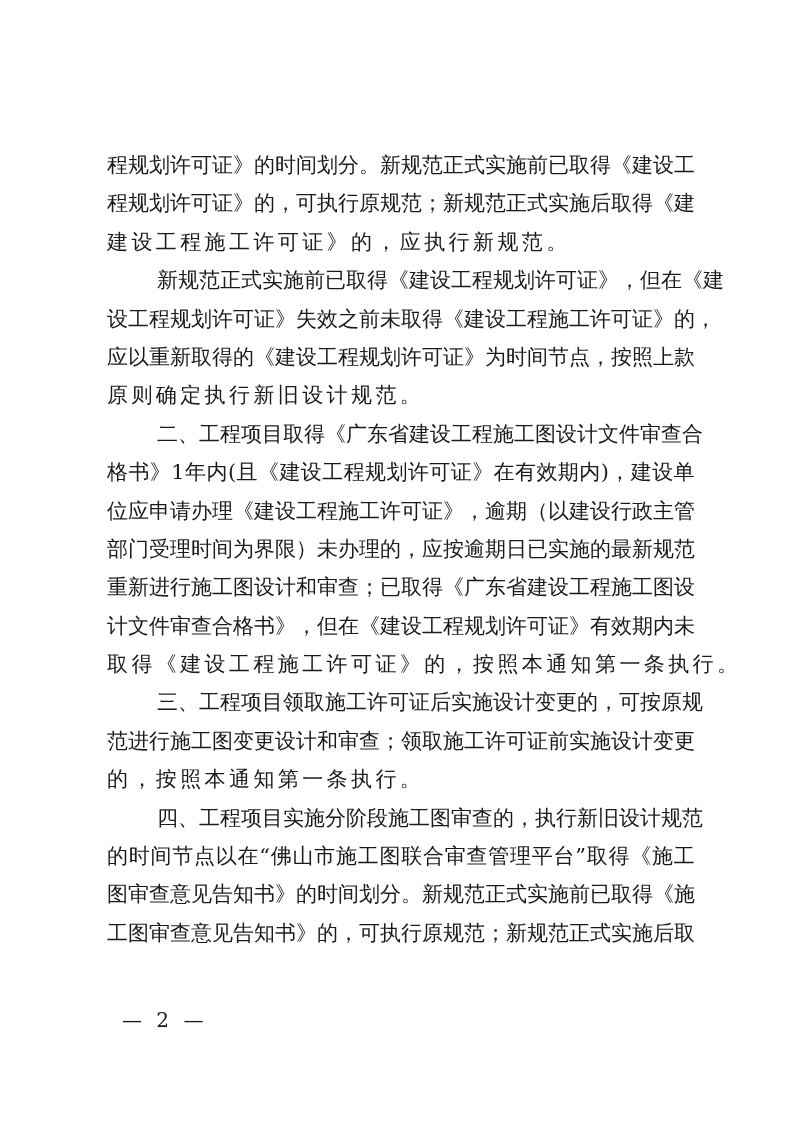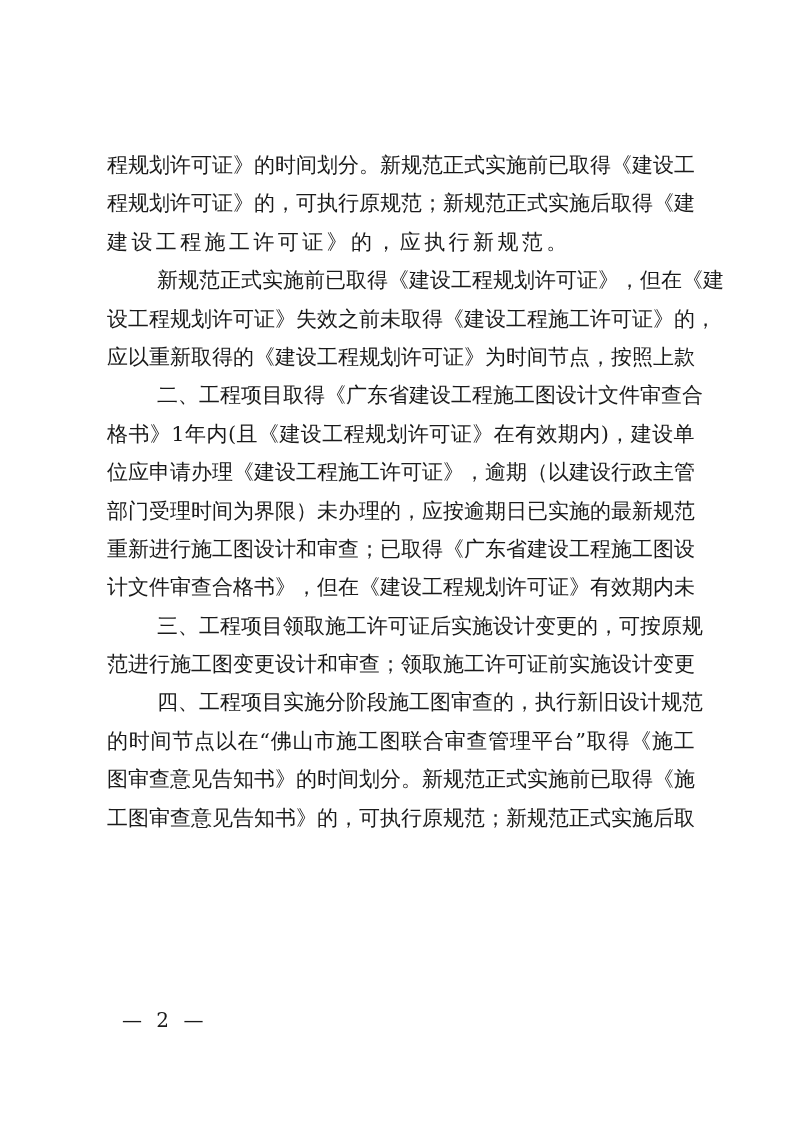--- a/index.html
+++ b/index.html
@@ -169,20 +169,21 @@
           <span class="ch">时</span>
           <span class="ch">间</span>
           <span class="ch">节</span>
           <span class="ch">点</span>
           <span class="ch">，</span>
           <span class="ch">按</span>
           <span class="ch">照</span>
           <span class="ch">上</span>
           <span class="ch">款</span>
         </div>
+      <div class="line last">原则确定执行新旧设计规范。</div>
     </div>
 
     <div class="paragraph">
       <div class="line indent">
           <span class="ch">二</span>
           <span class="ch">、</span>
           <span class="ch">工</span>
           <span class="ch">程</span>
           <span class="ch">项</span>
           <span class="ch">目</span>
@@ -351,20 +352,21 @@
           <span class="ch">许</span>
           <span class="ch">可</span>
           <span class="ch">证</span>
           <span class="ch">》</span>
           <span class="ch">有</span>
           <span class="ch">效</span>
           <span class="ch">期</span>
           <span class="ch">内</span>
           <span class="ch">未</span>
         </div>
+      <div class="line last">取得《建设工程施工许可证》的，按照本通知第一条执行。</div>
     </div>
 
     <div class="paragraph">
       <div class="line indent">
           <span class="ch">三</span>
           <span class="ch">、</span>
           <span class="ch">工</span>
           <span class="ch">程</span>
           <span class="ch">项</span>
           <span class="ch">目</span>
@@ -412,20 +414,21 @@
           <span class="ch">可</span>
           <span class="ch">证</span>
           <span class="ch">前</span>
           <span class="ch">实</span>
           <span class="ch">施</span>
           <span class="ch">设</span>
           <span class="ch">计</span>
           <span class="ch">变</span>
           <span class="ch">更</span>
         </div>
+      <div class="line last">的，按照本通知第一条执行。</div>
     </div>
 
     <div class="paragraph">
       <div class="line indent">
           <span class="ch">四</span>
           <span class="ch">、</span>
           <span class="ch">工</span>
           <span class="ch">程</span>
           <span class="ch">项</span>
           <span class="ch">目</span>

